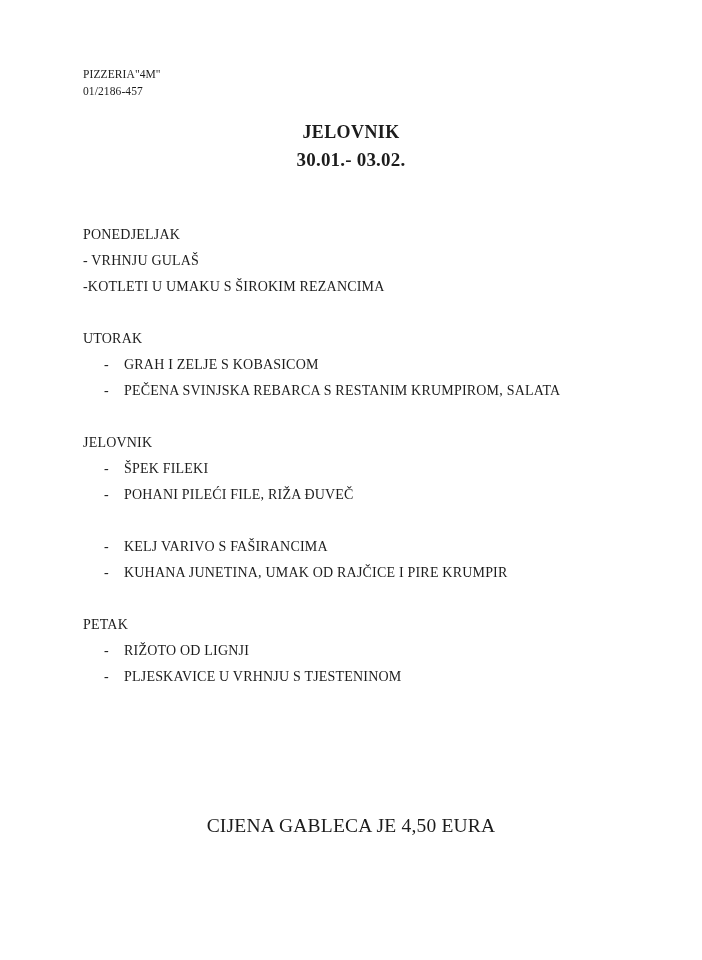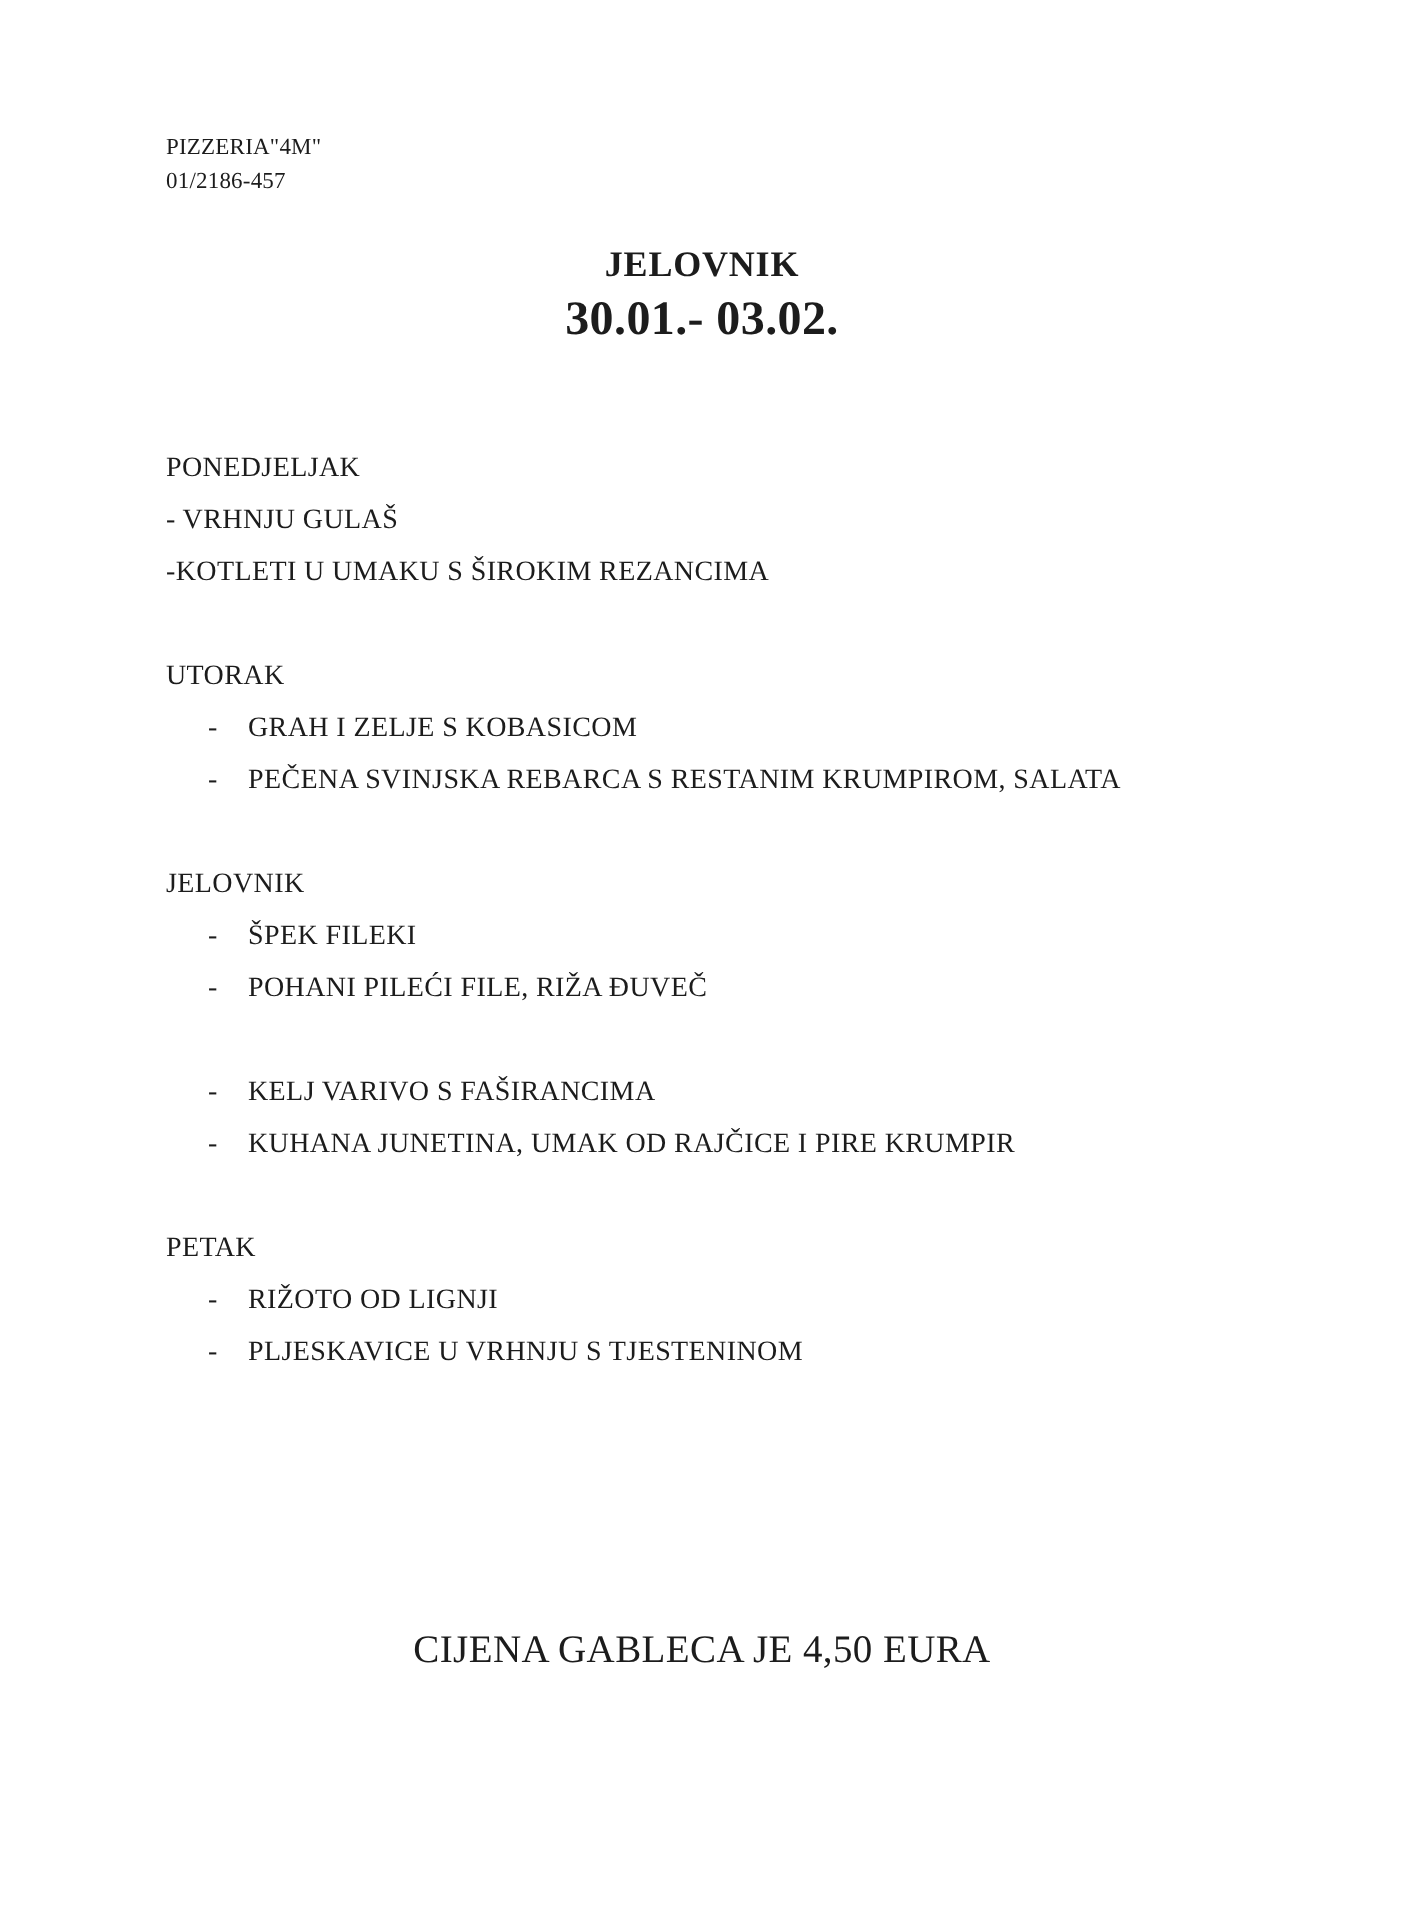--- a/index.html
+++ b/index.html
@@ -44,21 +44,21 @@
     top: 118px;
     text-align: center;
   }
   .doc-title {
     font-size: 18px;
     font-weight: bold;
     line-height: 28px;
     letter-spacing: 0.4px;
   }
   .doc-dates {
-    font-size: 24px;
+    font-size: 19px;
     font-weight: bold;
     line-height: 28px;
     letter-spacing: 0.2px;
   }
 
   
   .menu {
     position: absolute;
     left: 83px;
     top: 222px;

